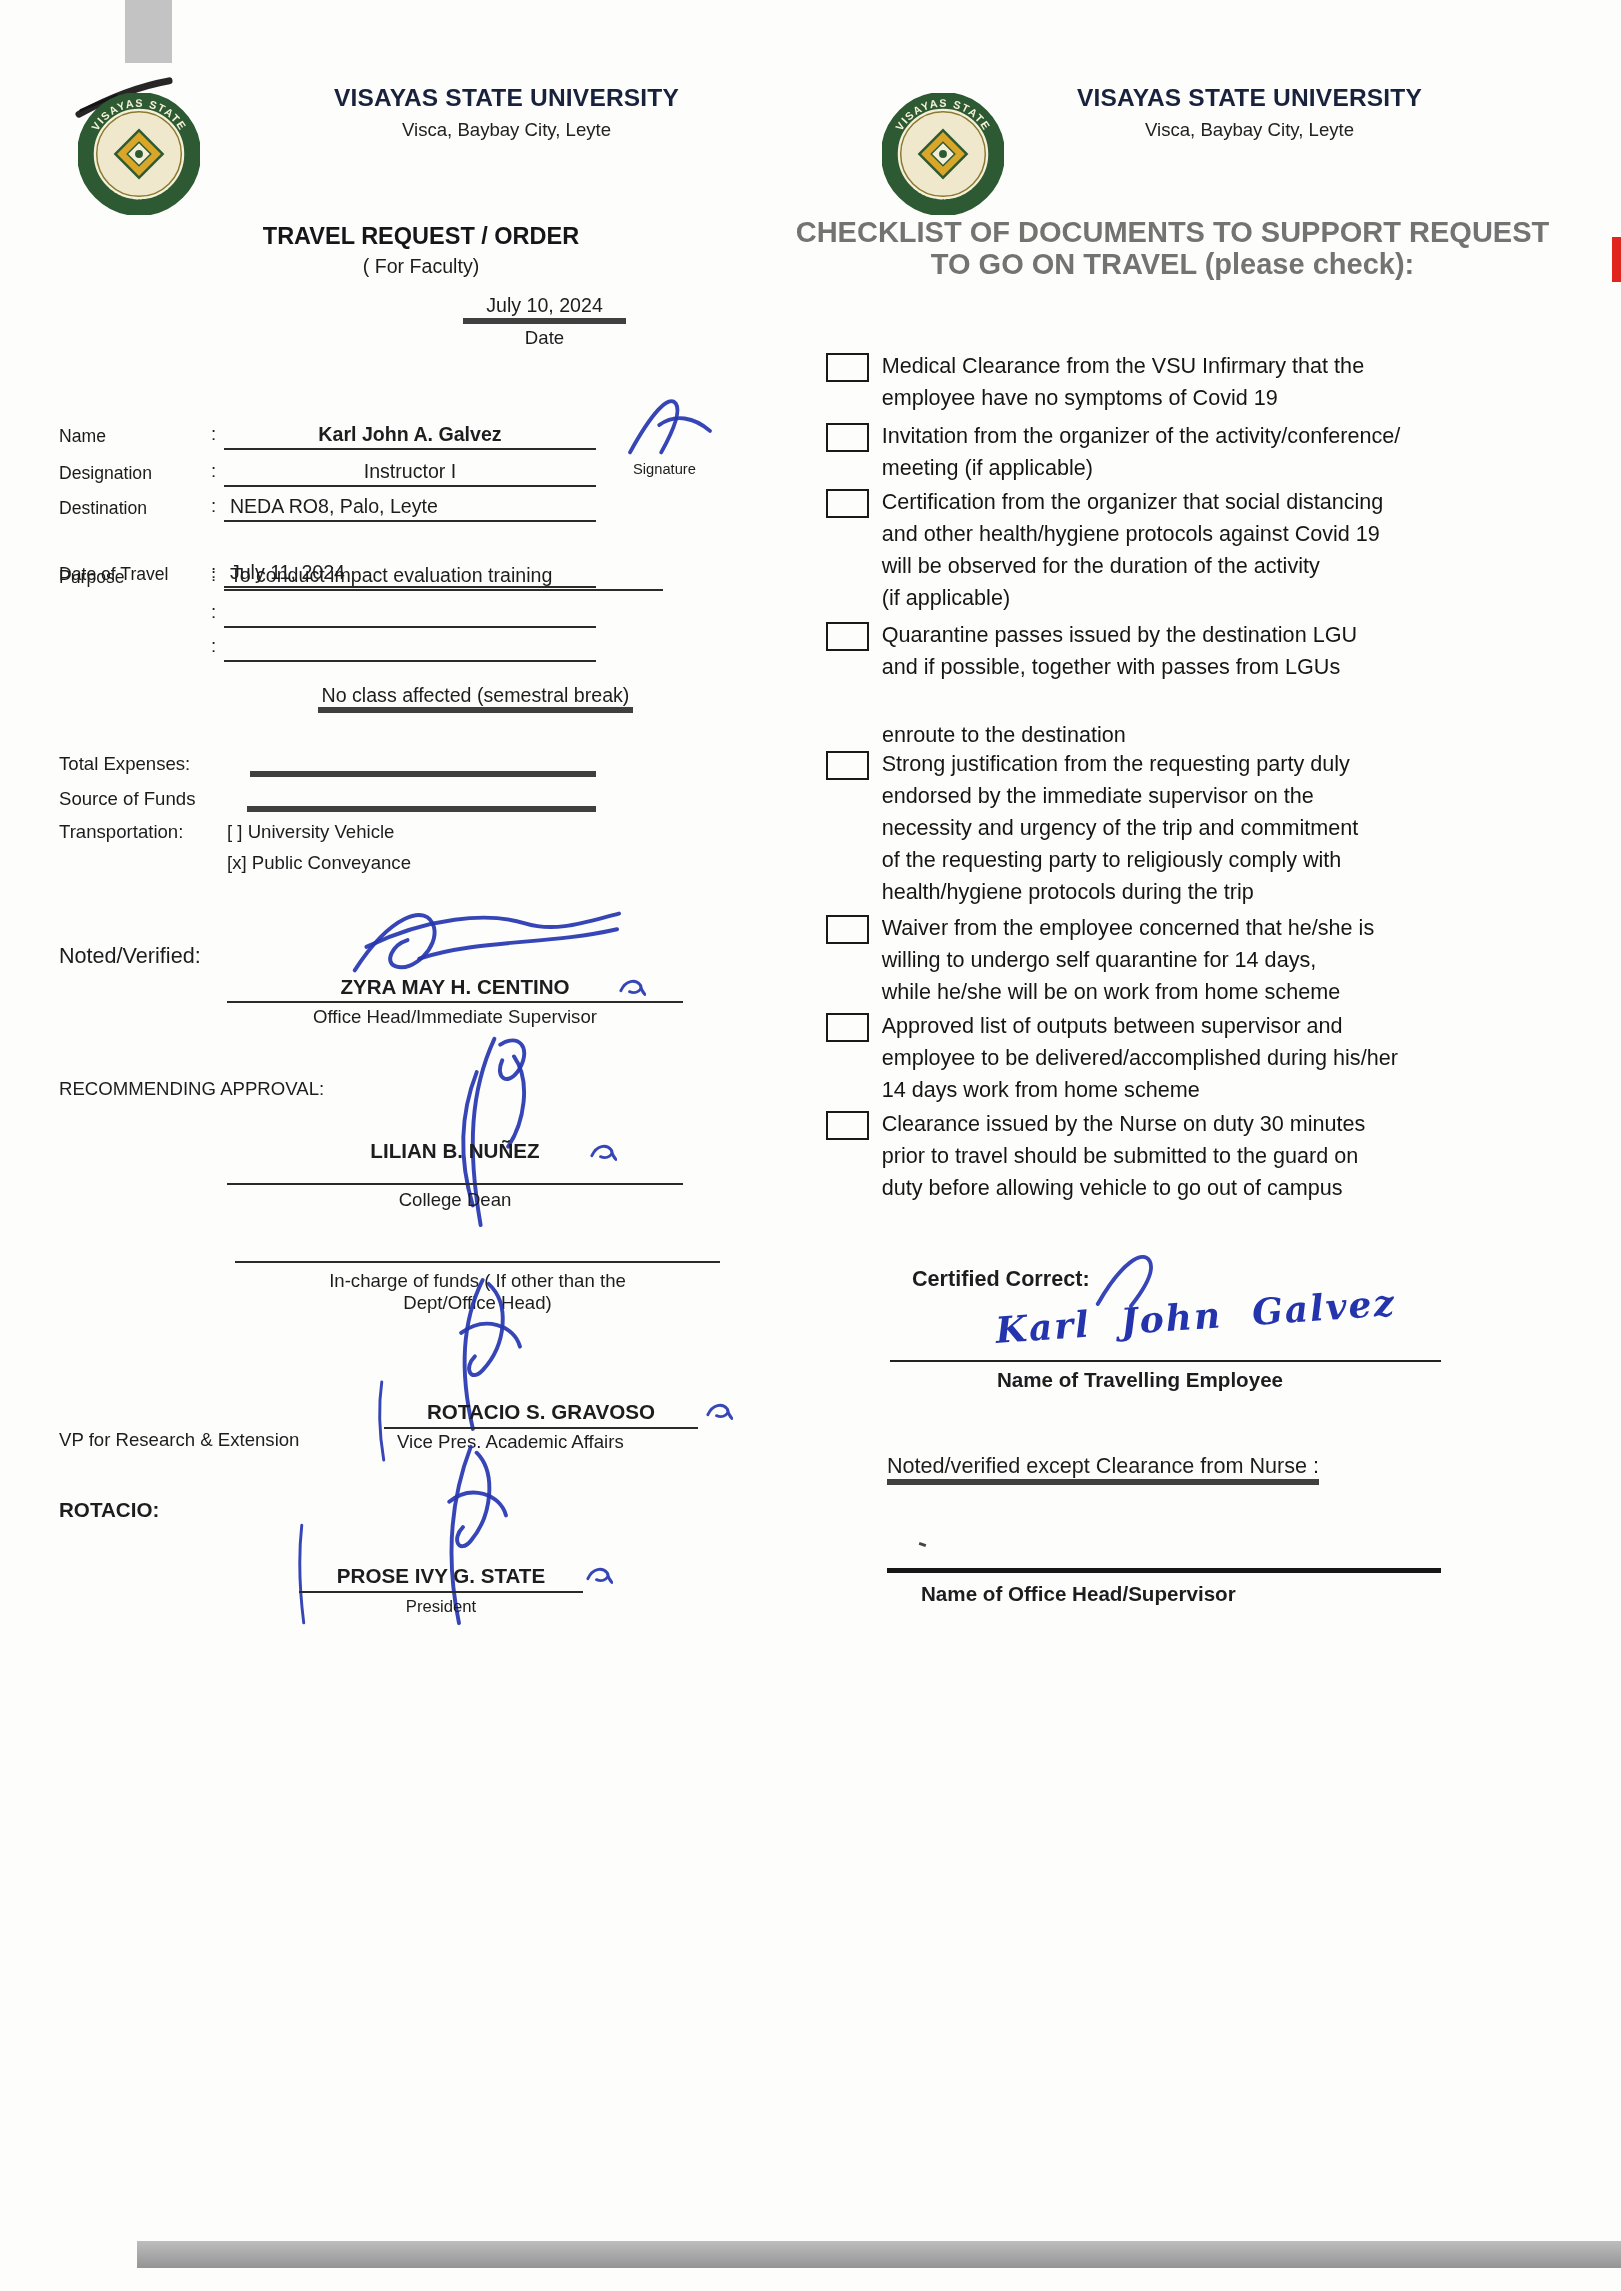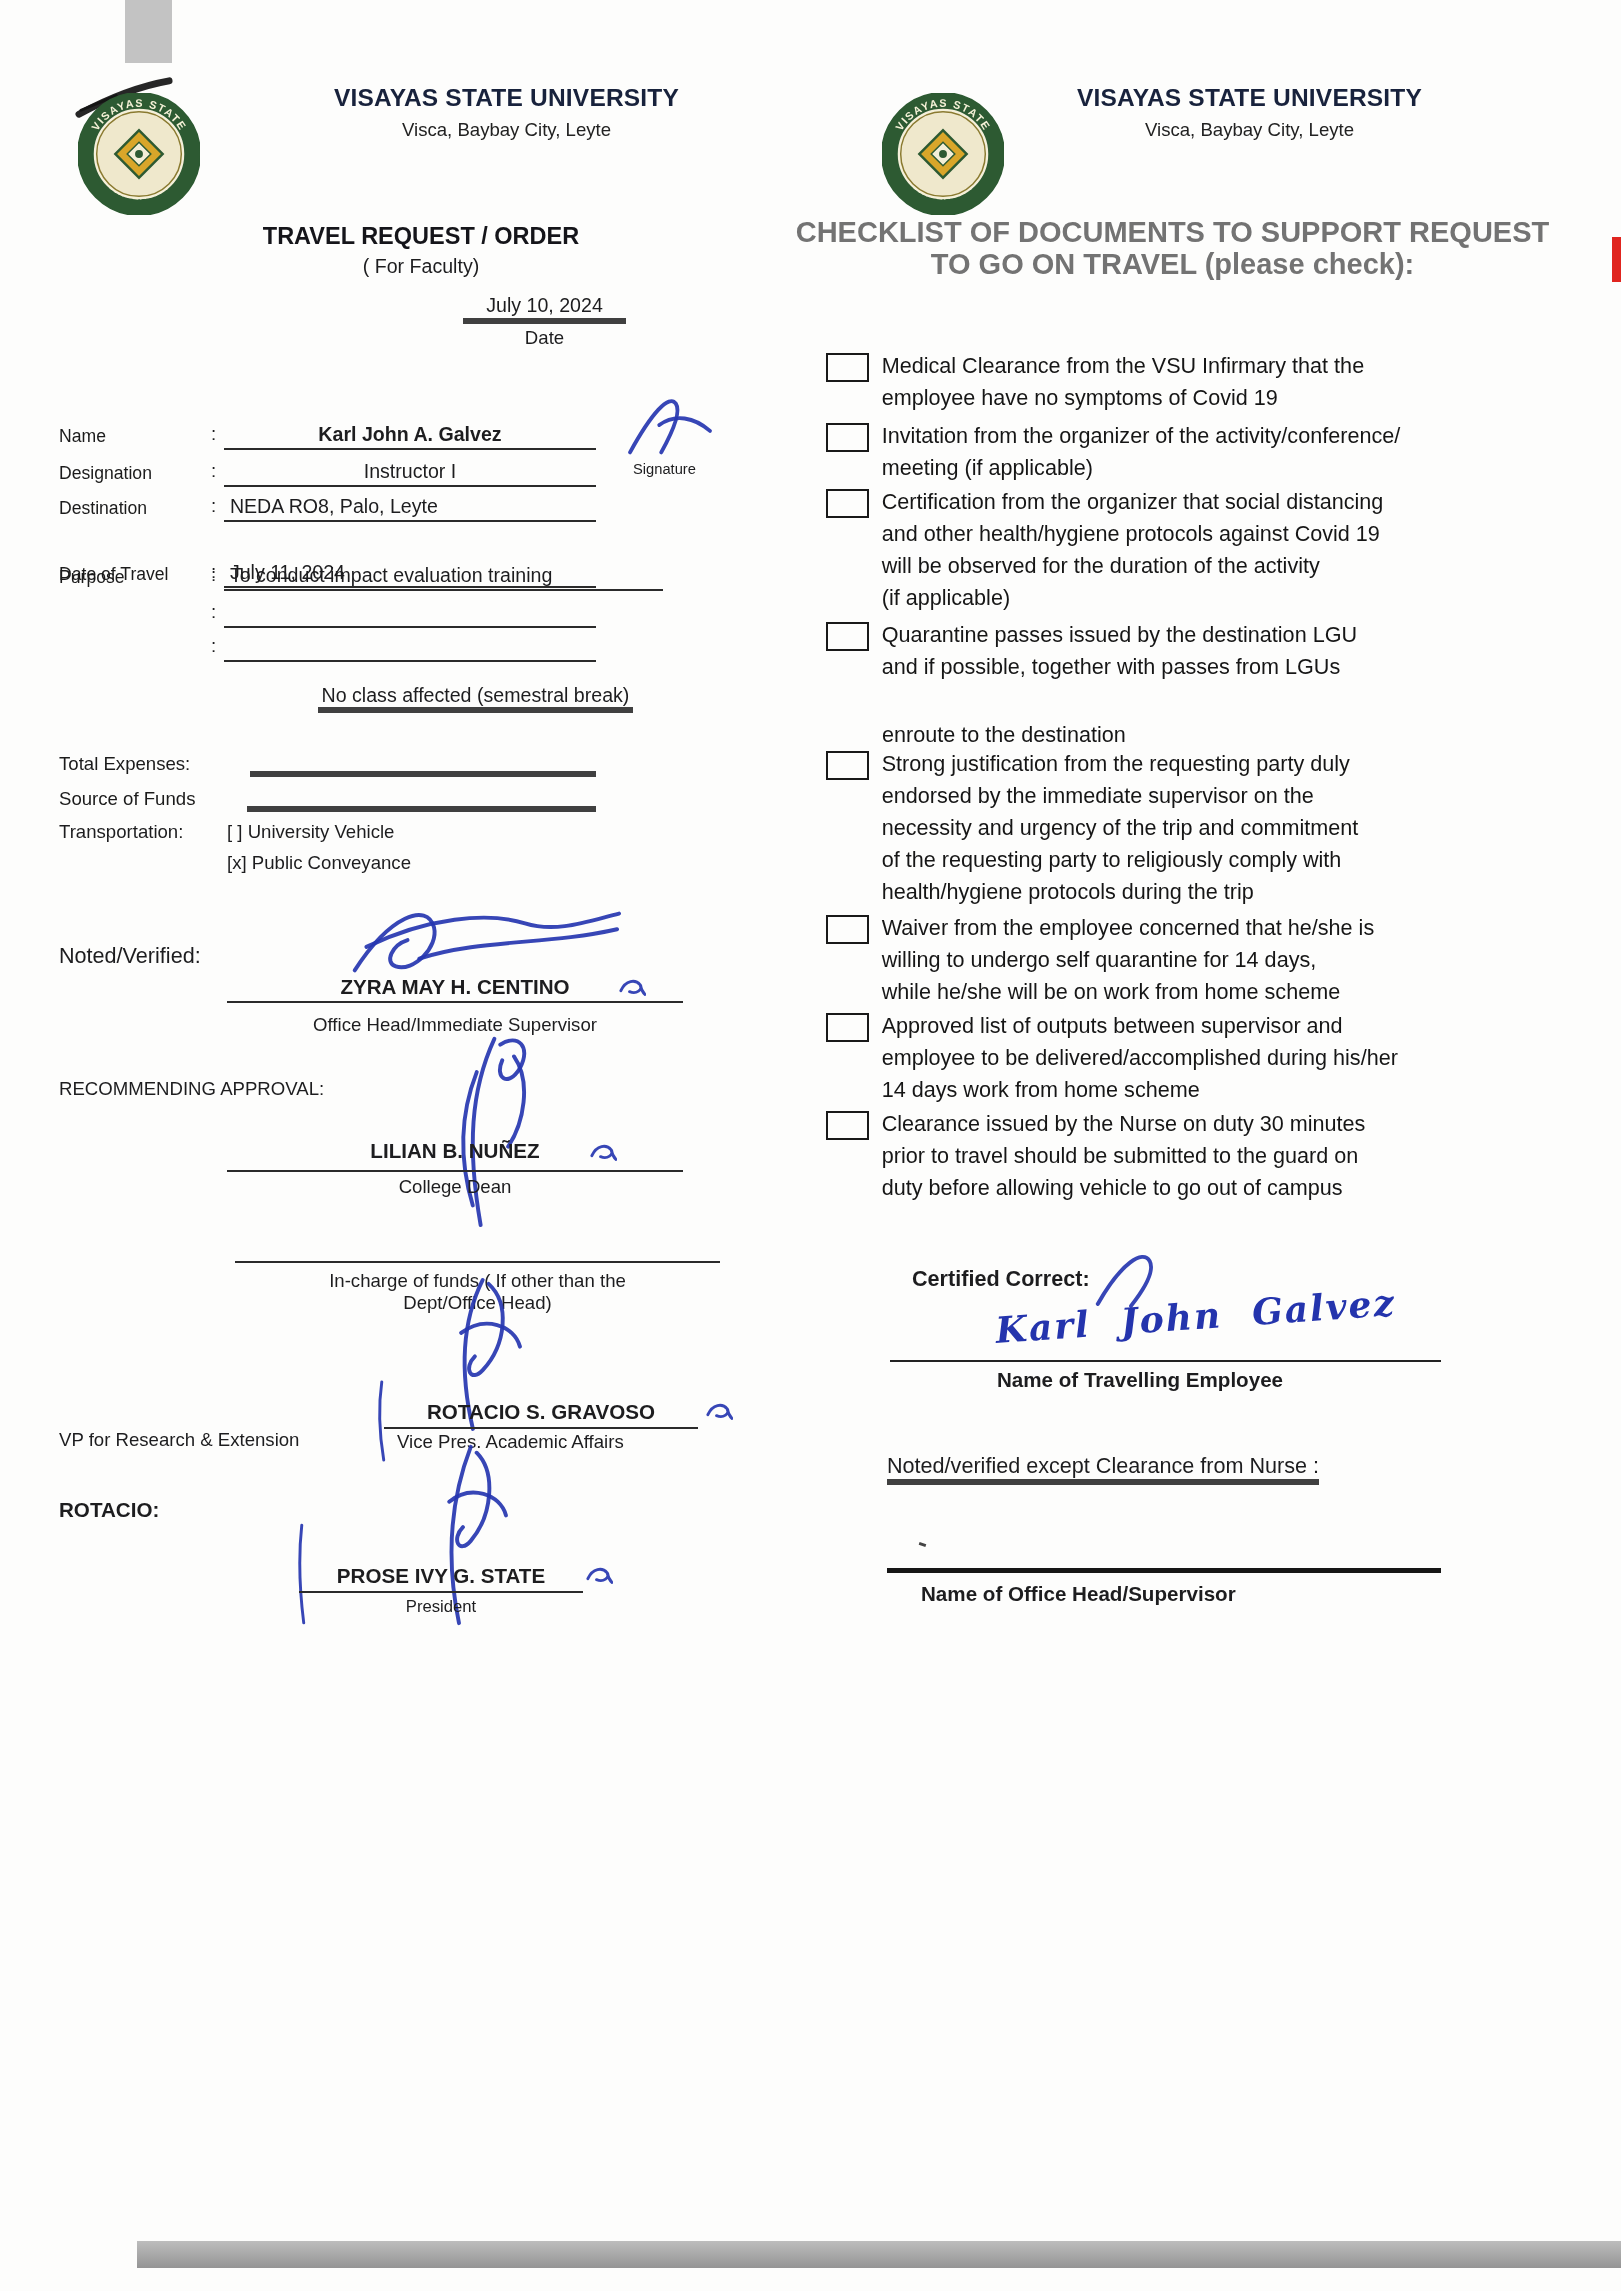--- a/index.html
+++ b/index.html
@@ -142,36 +142,36 @@
   </div>
 
   <div class="abs" style="left:59px;top:943px;font-size:21.6px">Noted/Verified:</div>
   <svg class="abs sigsvg" style="left:333px;top:894px" width="294" height="93" viewBox="0 0 300 95">
     <path d="M22,78 C58,22 96,8 103,34 C108,54 82,80 64,74 C52,70 60,52 76,47"></path>
     <path d="M34,54 C96,24 158,18 196,30 C228,40 260,28 292,20"></path>
     <path d="M88,66 C150,46 220,52 290,36"></path>
   </svg>
   <div class="abs ctr" style="left:227px;top:975px;width:456px">
     <div class="b" style="font-size:20.6px">ZYRA MAY H. CENTINO</div>
-    <div style="border-top:2px solid #2b2b2b;margin-top:2px;padding-top:11px;font-size:18.6px">Office Head/Immediate Supervisor</div>
+    <div style="border-top:2px solid #2b2b2b;margin-top:2px;padding-top:3px;font-size:18.6px">Office Head/Immediate Supervisor</div>
   </div>
   <svg class="abs sigsvg" style="left:617px;top:976px" width="29" height="21.6" viewBox="0 0 30 22">
     <path d="M4,15 C9,4 19,3 24,9 C27,14 20,19 13,16 M24,9 C25,14 27,17 29,19" style="stroke-width:3"></path>
   </svg>
 
   <div class="abs" style="left:59px;top:1078px;font-size:18.6px">RECOMMENDING APPROVAL:</div>
   <svg class="abs sigsvg" style="left:410px;top:1029px" width="157" height="201" viewBox="0 0 160 205">
     <path d="M86,10 C62,62 58,120 72,200"></path>
     <path d="M92,16 C110,4 124,18 112,40 C100,60 86,50 94,32"></path>
     <path d="M68,44 C48,95 52,140 64,180"></path>
     <path d="M106,28 C124,54 116,96 100,120"></path>
   </svg>
   <div class="abs ctr" style="left:227px;top:1139px;width:456px">
     <div class="b" style="font-size:20.6px">LILIAN B. NUÑEZ</div>
-    <div style="border-top:2px solid #2b2b2b;margin-top:7px;padding-top:3.9px;font-size:18.6px">College Dean</div>
+    <div style="border-top:2px solid #2b2b2b;margin-top:20px;padding-top:3.9px;font-size:18.6px">College Dean</div>
   </div>
   <svg class="abs sigsvg" style="left:588px;top:1141px" width="29" height="21.6" viewBox="0 0 30 22">
     <path d="M4,15 C9,4 19,3 24,9 C27,14 20,19 13,16 M24,9 C25,14 27,17 29,19" style="stroke-width:3"></path>
   </svg>
 
   <div class="abs ctr" style="left:235px;top:1261px;width:485px;border-top:2px solid #2b2b2b;padding-top:6.9px;font-size:18.6px">
     <div>In-charge of  funds ( If other than the</div>
     <div>Dept/Office Head)</div>
   </div>
 

